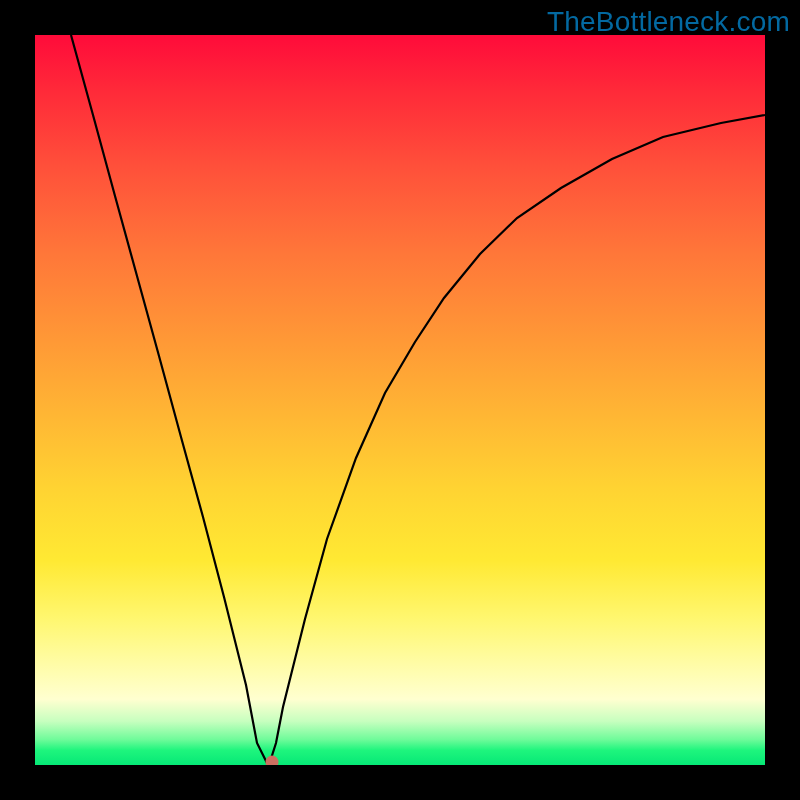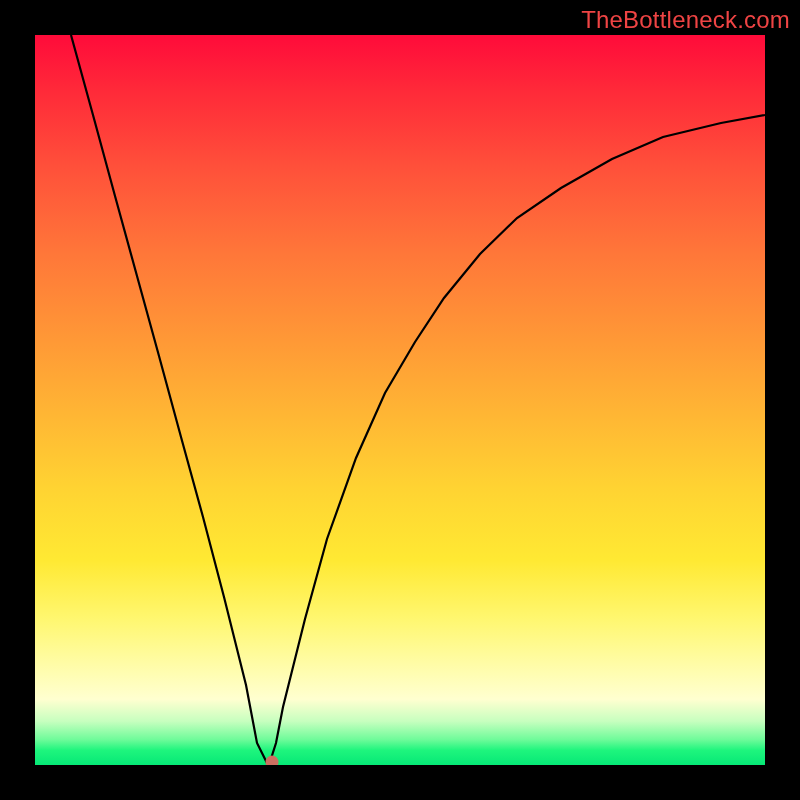--- a/index.html
+++ b/index.html
@@ -39,22 +39,22 @@
       #c7ffbf 94%,
       #6ffb9a 96.5%,
       #1ef57d 98%,
       #06e876 100%
     );
   }
   .watermark {
     position: absolute;
     top: 6px;
     right: 10px;
-    color: #ef4444;
-    font-size: 24px;
+    color: #0369a1;
+    font-size: 28px;
     font-weight: 500;
     letter-spacing: 0.2px;
     user-select: none;
   }
   svg.curve {
     position: absolute;
     left: 0;
     top: 0;
     width: 730px;
     height: 730px;

